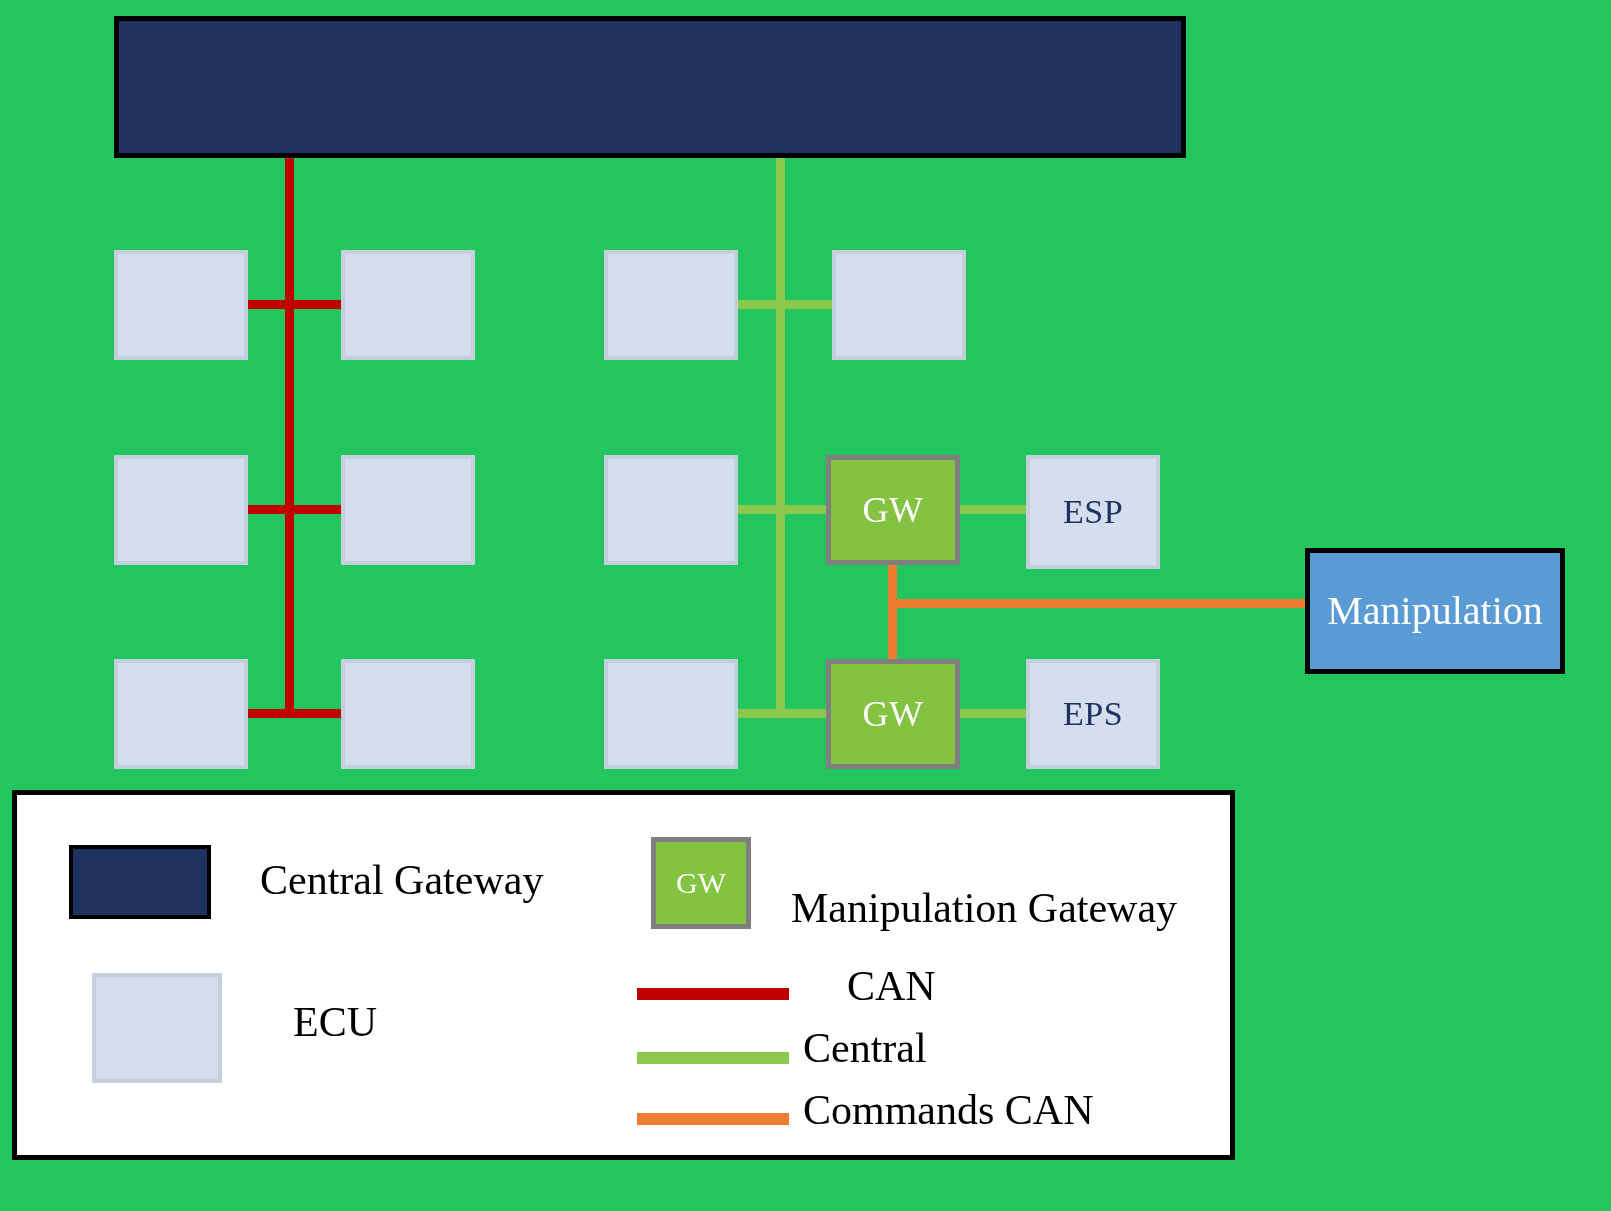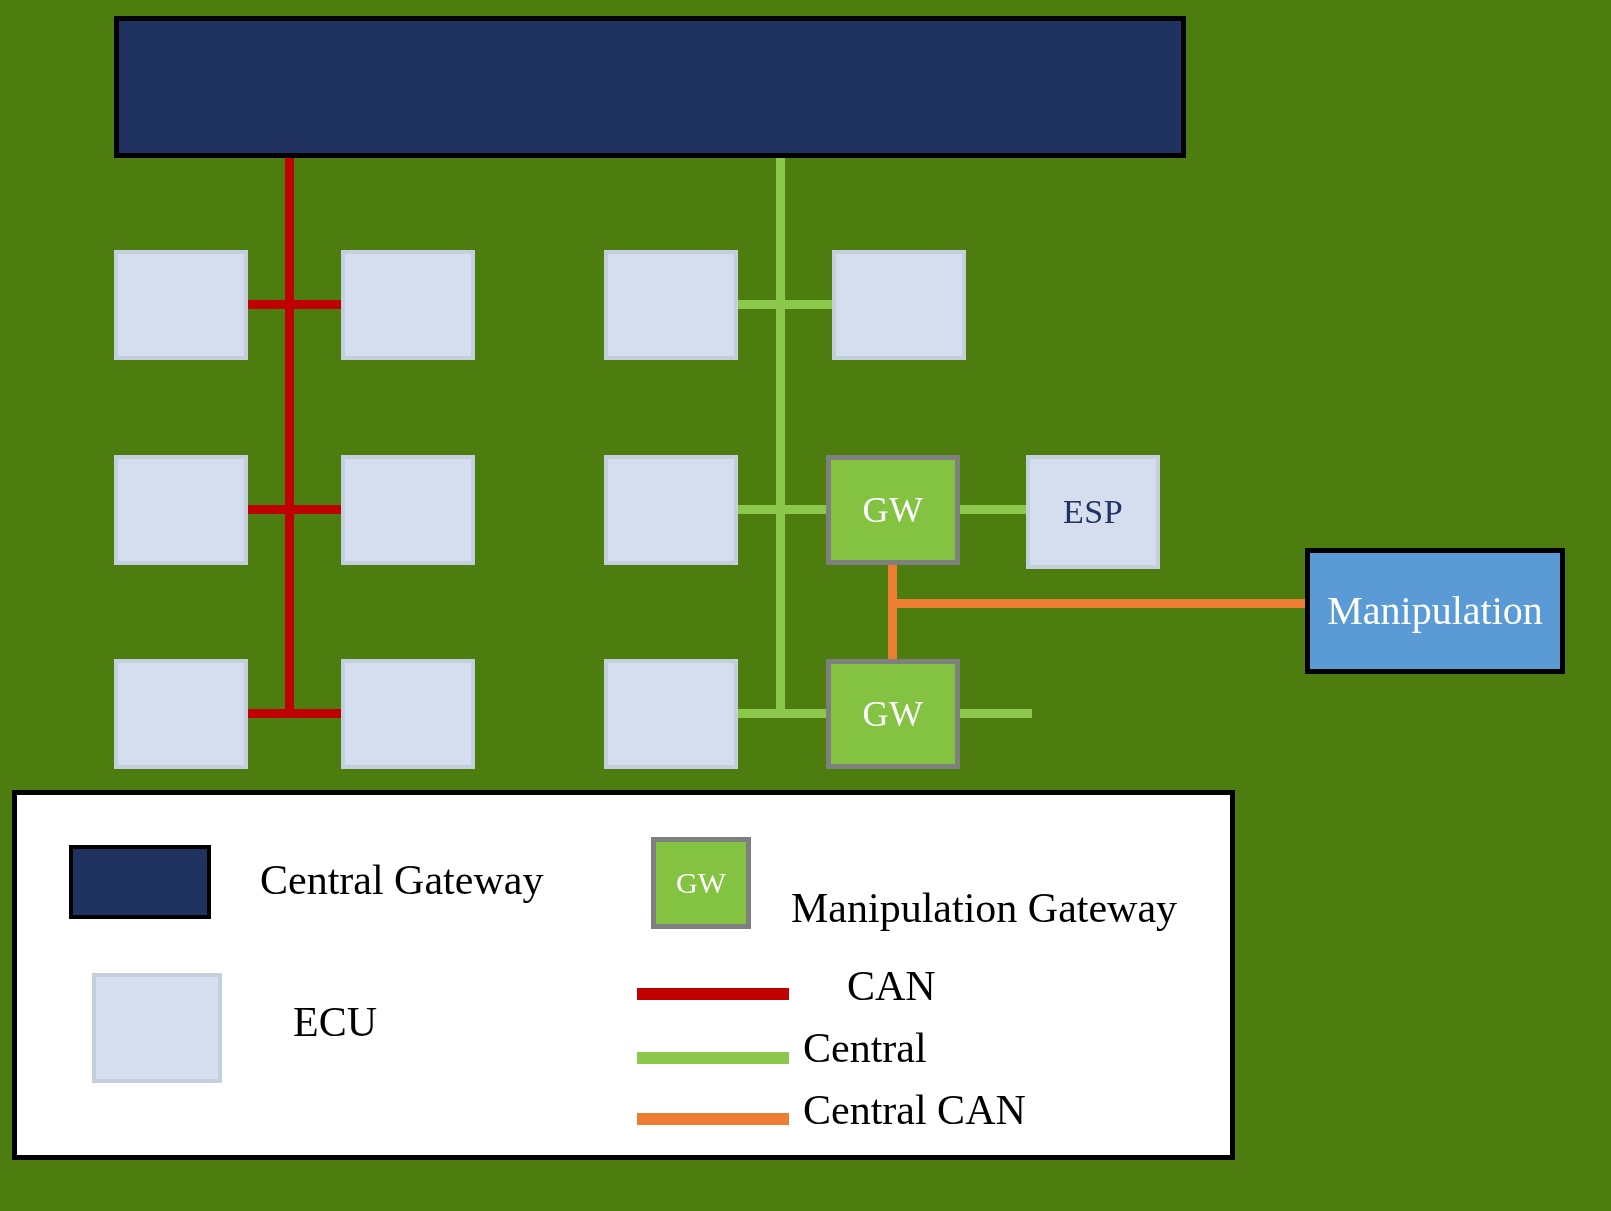--- a/index.html
+++ b/index.html
@@ -8,21 +8,21 @@
     padding: 0;
     background: #ffffff;
   }
   body {
     font-family: "Liberation Serif", "DejaVu Serif", serif;
   }
   #canvas {
     position: relative;
     width: 1611px;
     height: 1211px;
-    background: #4d7c0f;
+    background: #22c55e;
     overflow: hidden;
   }
 
   
   .node {
     position: absolute;
     box-sizing: border-box;
     display: flex;
     align-items: center;
     justify-content: center;
@@ -182,20 +182,23 @@
     <span class="ecu-label"></span>
   </div>
   <div class="node ecu" style="left:604px; top:659px; width:134px; height:110px;">
     <span class="ecu-label"></span>
   </div>
 
   <div class="node gw" style="left:826px; top:659px; width:134px; height:110px;">
     <span class="gw-label">GW</span>
   </div>
 
+  <div class="node ecu" style="left:1026px; top:659px; width:134px; height:110px;">
+    <span class="ecu-label">EPS</span>
+  </div>
 
   <div class="node manip-box" style="left:1305px; top:548px; width:260px; height:126px; flex-direction:column;">
     <span>Manipulation</span>
   </div>
 
   <div id="legend">
 
     <div class="legend-swatch sw-central" style="left:52px; top:50px; width:142px; height:74px;"></div>
     <div class="legend-text" style="left:243px; top:64px;">Central Gateway</div>
 
@@ -207,17 +210,17 @@
     <div class="legend-swatch sw-ecu" style="left:75px; top:178px; width:130px; height:110px;"></div>
     <div class="legend-text" style="left:276px; top:206px;">ECU</div>
 
     <div class="legend-swatch sw-line line-can" style="left:620px; top:193px; width:152px;"></div>
     <div class="legend-text" style="left:830px; top:170px;">CAN</div>
 
     <div class="legend-swatch sw-line line-flexray" style="left:620px; top:257px; width:152px;"></div>
     <div class="legend-text" style="left:786px; top:232px;">Central</div>
 
     <div class="legend-swatch sw-line line-control" style="left:620px; top:318px; width:152px;"></div>
-    <div class="legend-text" style="left:786px; top:294px;">Central CAN</div>
+    <div class="legend-text" style="left:786px; top:294px;">Commands CAN</div>
 
   </div>
 
 </div>
 
 </body></html>

